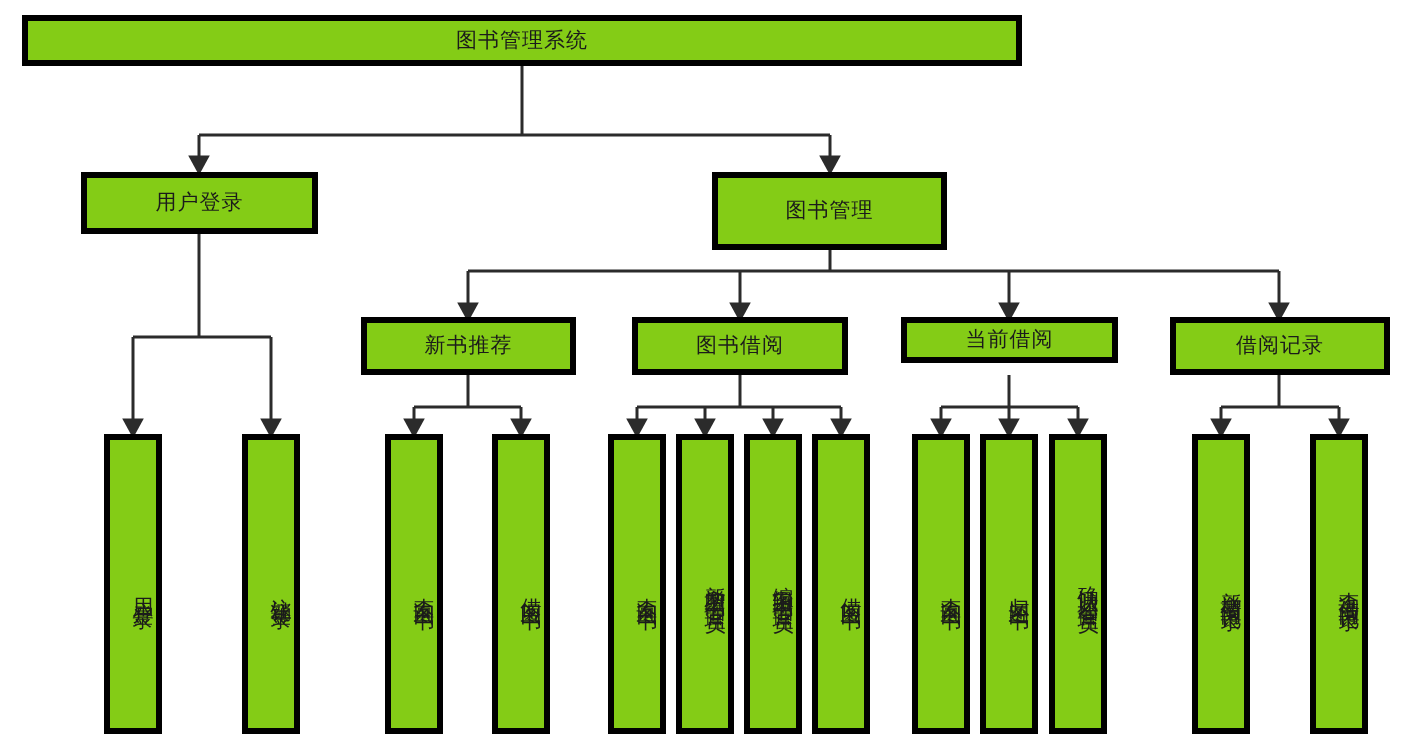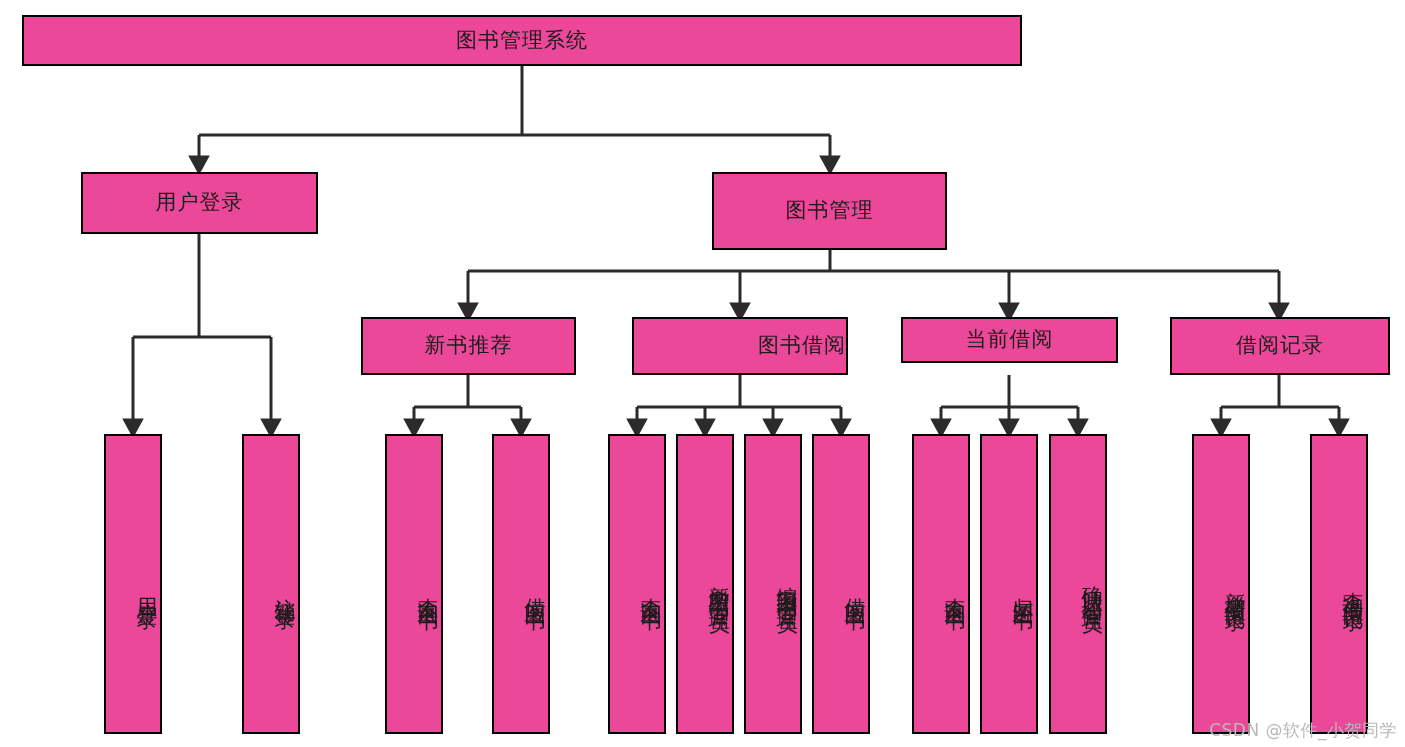--- a/index.html
+++ b/index.html
@@ -22,22 +22,22 @@
     position: absolute;
     left: 0;
     top: 0;
     width: 1405px;
     height: 747px;
     pointer-events: none;
   }
   .node {
     position: absolute;
     box-sizing: border-box;
-    background: #ec4899;
-    border: 2px solid #000000;
+    background: #84cc16;
+    border: 6px solid #000000;
     display: flex;
     align-items: center;
     justify-content: center;
     color: #1b1b1b;
   }
   .node.horizontal {
     font-size: 21px;
     letter-spacing: 1px;
     line-height: 1.2;
   }
@@ -131,21 +131,21 @@
   <div class="node horizontal" style="left:81px; top:172px; width:237px; height:62px;">
     <span class="node-label">用户登录</span>
   </div>
   <div class="node horizontal" style="left:712px; top:172px; width:235px; height:78px;">
     <span class="node-label">图书管理</span>
   </div>
 
   <div class="node horizontal" style="left:361px; top:317px; width:215px; height:58px;">
     <span class="node-label">新书推荐</span>
   </div>
-  <div class="node horizontal" style="left:632px; top:317px; width:216px; height:58px;justify-content:flex-end;">
+  <div class="node horizontal" style="left:632px; top:317px; width:216px; height:58px;">
     <span class="node-label">图书借阅</span>
   </div>
   <div class="node horizontal" style="left:901px; top:317px; width:217px; height:46px;">
     <span class="node-label">当前借阅</span>
   </div>
   <div class="node horizontal" style="left:1170px; top:317px; width:220px; height:58px;">
     <span class="node-label">借阅记录</span>
   </div>
 
   <div class="node vertical" style="left:104px; top:434px; width:58px; height:300px;">
@@ -185,15 +185,14 @@
     <span class="node-label">确认归还（管理员）</span>
   </div>
 
   <div class="node vertical tall-text" style="left:1192px; top:434px; width:58px; height:300px;">
     <span class="node-label">新增借阅记录</span>
   </div>
   <div class="node vertical tall-text" style="left:1310px; top:434px; width:58px; height:300px;">
     <span class="node-label">查询借阅记录</span>
   </div>
 
-  <div id="watermark">CSDN @软件_小贺同学</div>
 
 </div>
 
 </body></html>

